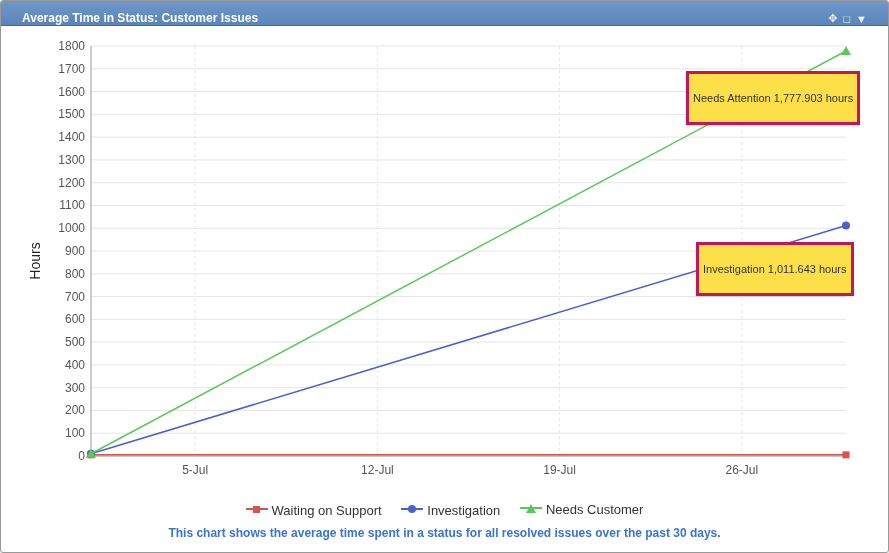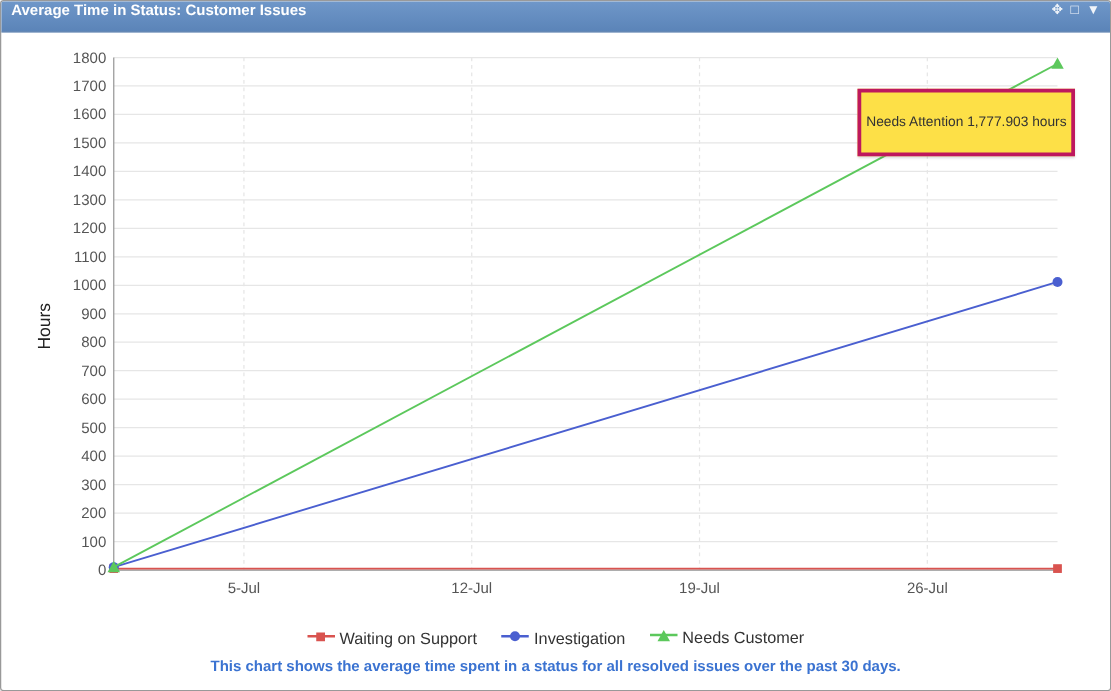--- a/index.html
+++ b/index.html
@@ -17,22 +17,22 @@
     box-shadow: 0 2px 6px rgba(0,0,0,0.2);
     display: flex;
     flex-direction: column;
     overflow: hidden;
   }
   .panel-header {
     background: linear-gradient(#6f97c9, #5b84b8);
     color: #fff;
     height: 24px;
     display: flex;
-    align-items: flex-start;
-    padding: 0 8px;
+    align-items: flex-end;
+    padding: 0 21px;
     border-bottom: 1px solid #3f6aa1;
   }
   .panel-title {
     font-size: 12px;
     font-weight: bold;
     flex: 1;
     white-space: nowrap;
   }
   .panel-controls {
     display: flex;
@@ -213,20 +213,21 @@
           <rect x="826.5" y="415.3611111111111" width="7" height="7" fill="#d9534f"></rect>
           <line x1="75" y1="417.72222222222223" x2="830" y2="189.57020555555556" stroke="#4a5fd0" stroke-width="1.5"></line>
           <circle cx="75" cy="417.72222222222223" r="4" fill="#4a5fd0"></circle>
           <circle cx="830" cy="189.57020555555556" r="4" fill="#4a5fd0"></circle>
           <line x1="75" y1="417.72222222222223" x2="830" y2="15.033205555555583" stroke="#5cc85c" stroke-width="1.5"></line>
           <polygon points="75,412.72222222222223 70,421.72222222222223 80,421.72222222222223" fill="#5cc85c"></polygon>
           <polygon points="830,10.033205555555583 825,19.033205555555583 835,19.033205555555583" fill="#5cc85c"></polygon>
         </svg>
 
       <div class="tooltip" id="tt-needs" style="left: 670px; top: 35.0332px;">Needs Attention 1,777.903 hours</div>
+      <div class="tooltip" id="tt-inv" style="left: 680px; top: 205.57px;">Investigation 1,011.643 hours</div>
     </div>
 
     <div class="legend">
       <span class="legend-item">
         <span class="legend-marker sq">
             <span class="mk"></span>
           </span>
         <span>Waiting on Support</span>
       </span>
       <span class="legend-item">

